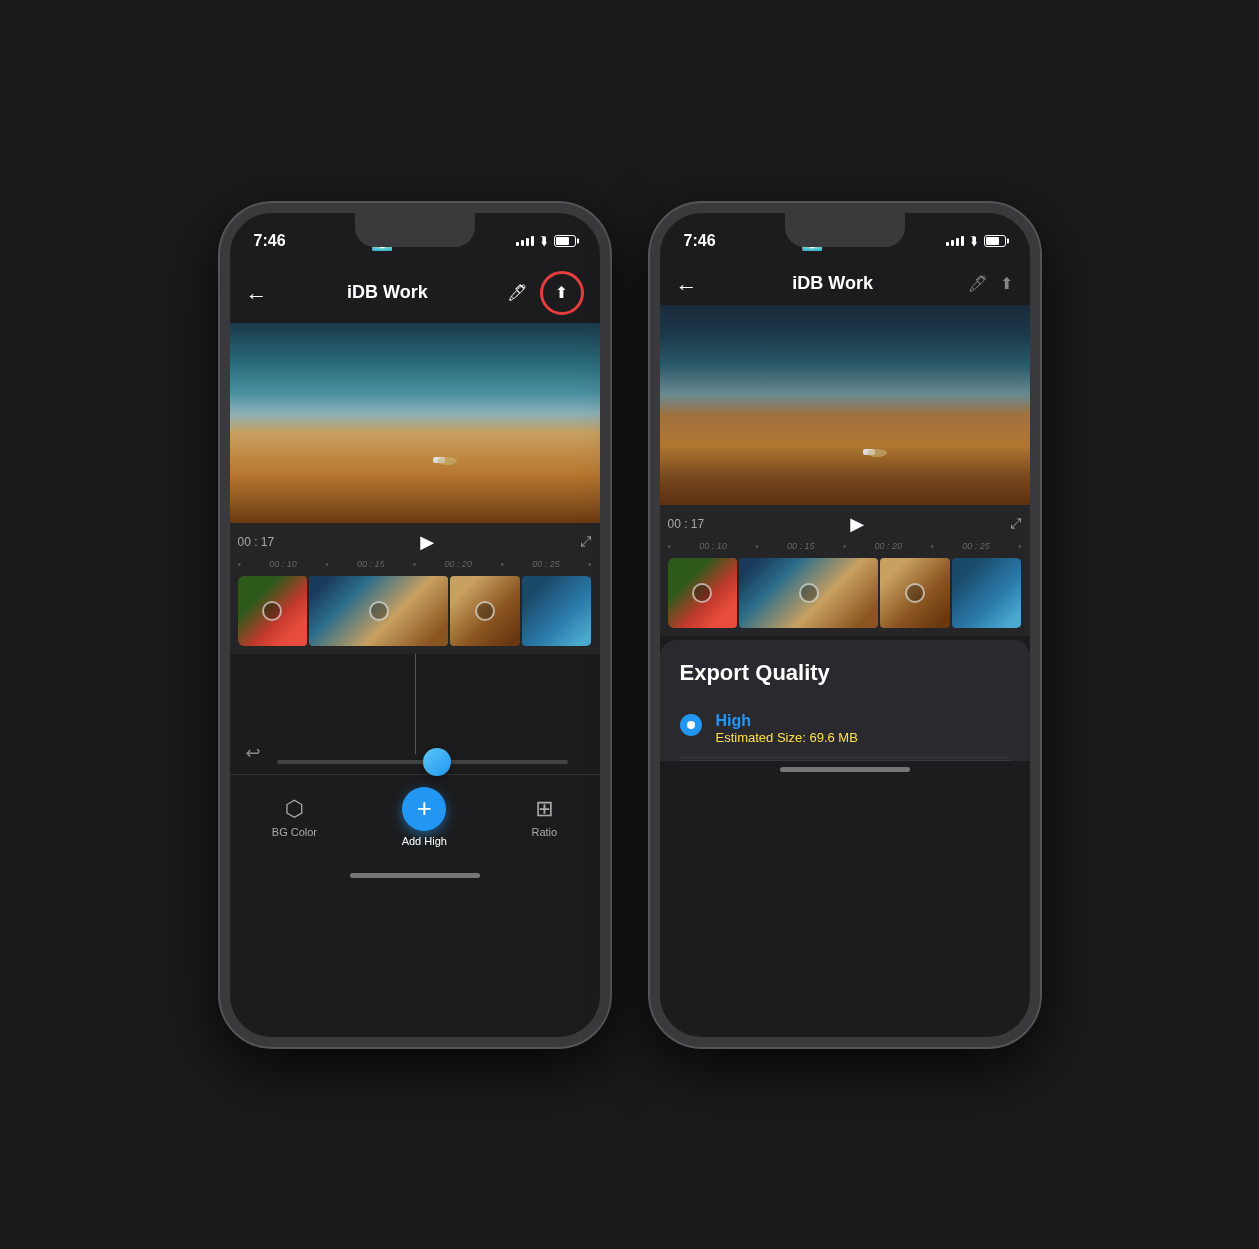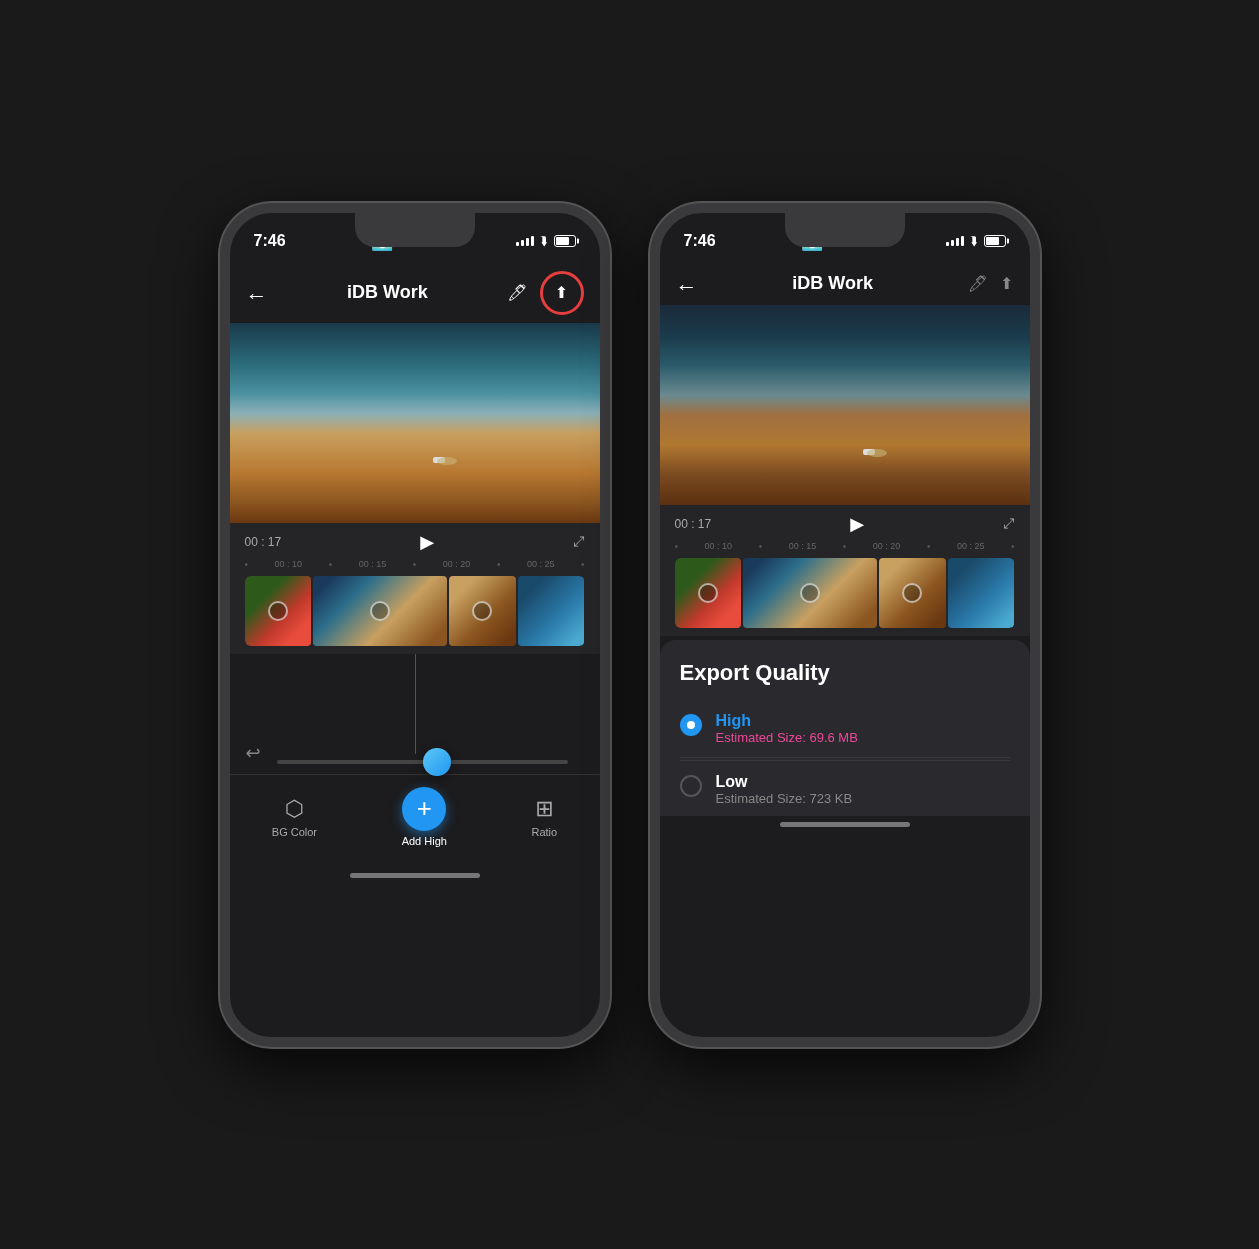--- a/index.html
+++ b/index.html
@@ -134,21 +134,21 @@
     .video-dust {
       position: absolute;
       bottom: 58px; left: 56%;
       width: 20px; height: 8px;
       background: rgba(200,180,120,0.6);
       border-radius: 50%;
     }
     
     .timeline-area {
       background: #252528;
-      padding: 8px 15px;
+      padding: 8px 8px;
     }
     .timeline-controls {
       display: flex;
       align-items: center;
       justify-content: space-between;
       margin-bottom: 4px;
     }
     .timeline-time {
       color: #aaa;
       font-size: 12px;
@@ -166,20 +166,21 @@
       display: flex;
       align-items: center;
       gap: 0;
       padding: 2px 0;
     }
     .ruler-mark {
       color: #666;
       font-size: 9px;
       flex: 1;
       text-align: center;
+      font-style: italic;
     }
     .timeline-clips {
       display: flex;
       height: 70px;
       gap: 2px;
       margin-top: 4px;
       border-radius: 6px;
       overflow: hidden;
     }
     .clip {
@@ -323,21 +324,21 @@
     .quality-info {}
     .quality-name {
       font-size: 16px;
       font-weight: 700;
     }
     .quality-name.selected { color: #2196f3; }
     .quality-name.normal { color: #fff; }
     .quality-size {
       font-size: 13px;
     }
-    .quality-size.selected { color: #ec4899; }
+    .quality-size.selected { color: #fde047; }
     .quality-size.normal { color: #888; }
     .divider {
       height: 1px;
       background: #3a3a3e;
       margin: 2px 0;
     }
     .export-btn {
       width: 100%;
       height: 54px;
       background: linear-gradient(90deg, #5bc8f5, #2196f3);
@@ -550,26 +551,19 @@
         </div>
       </div>
 
       <div class="divider"></div>
 
       
 
       <div class="divider"></div>
 
       
-      <div class="quality-option">
-        <div class="radio-btn"></div>
-        <div class="quality-info">
-          <div class="quality-name normal">Low</div>
-          <div class="quality-size normal">Estimated Size: 723 KB</div>
-        </div>
-      </div>
 
     </div>
 
     <div class="home-indicator"></div>
   </div>
 
 </div>
 
 </body></html>

